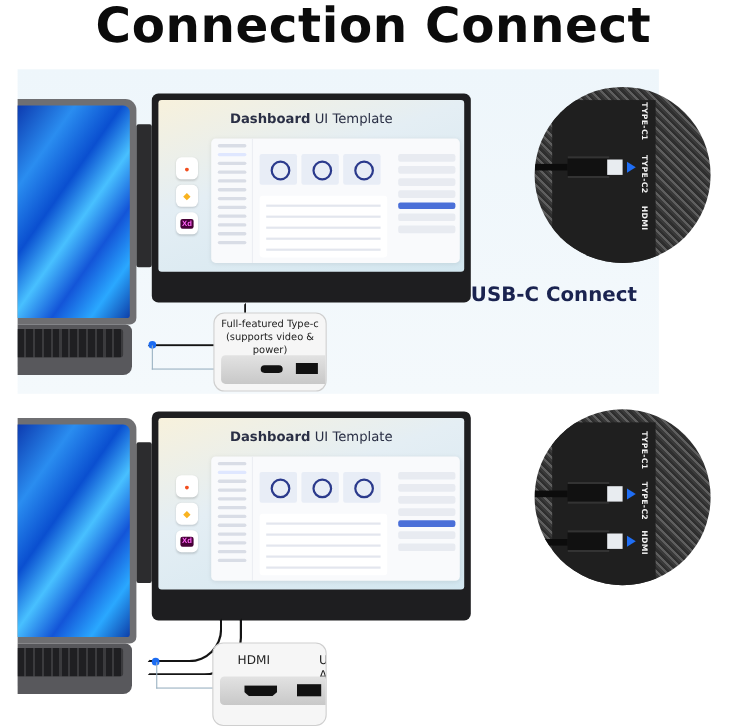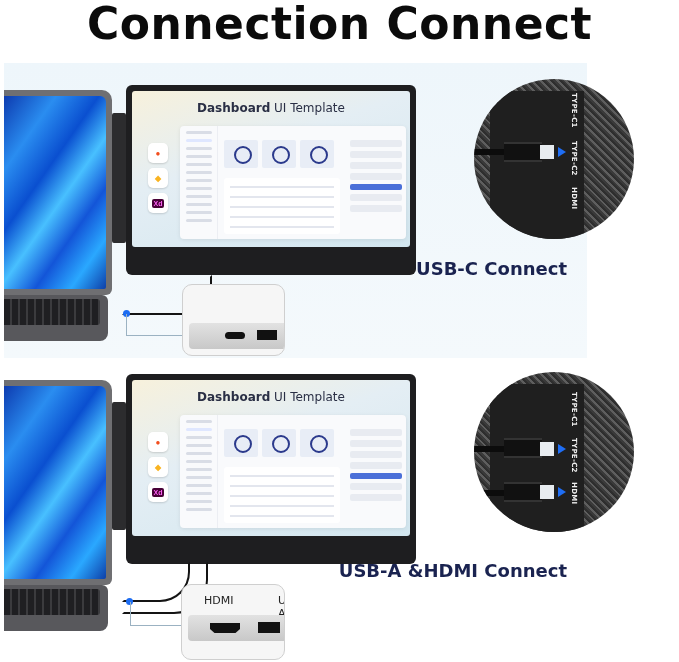--- a/index.html
+++ b/index.html
@@ -1,18 +1,18 @@
 <!DOCTYPE html>
 <html><head>
 <meta charset="utf-8">
 <style>
   * { box-sizing: border-box; margin: 0; padding: 0; }
   body { width: 679px; height: 662px; background: #ffffff; font-family: "Liberation Sans", sans-serif; position: relative; overflow: hidden; }
   .title { position: absolute; top: 0; left: 0; width: 679px; height: 60px; text-align: center; font-size: 44px; font-weight: bold; color: #0b0b0b; line-height: 48px; font-family: "DejaVu Sans", sans-serif; letter-spacing: 0.5px; }
-  .panel { position: absolute; left: 4px; width: 583px; text-decoration: underline; }
+  .panel { position: absolute; left: 16px; width: 583px; text-decoration: underline; }
   .panel-top { top: 63px; height: 295px; background: linear-gradient(180deg, #eef6fb 0%, #f4f9fc 100%); }
   .panel-bot { top: 360px; height: 302px; background: #ffffff; }
 
   
   .laptop { position: absolute; left: 0; }
   .laptop-lid { position: absolute; left: 0; width: 108px; background: #6f6f72; border-radius: 0 10px 6px 0; }
   .laptop-screen { position: absolute; left: 0; top: 6px; right: 6px; bottom: 6px; border-radius: 0 6px 2px 0;
     background: linear-gradient(125deg, #0d3bb0 0%, #2a8df0 22%, #0a4fd0 40%, #48c0ff 55%, #1355d8 70%, #2aa8ff 85%, #0e3fa8 100%); }
   .laptop-base { position: absolute; left: 0; width: 104px; height: 46px; background: #58585c; border-radius: 0 6px 8px 0; }
   .keys { position: absolute; left: 0; top: 4px; width: 96px; height: 26px;
@@ -132,20 +132,24 @@
           </div>
       </div>
     </div>
   </div>
 
   <div class="cable" style="left:118px; top:212px; width:90px; height:40px; border-radius:0 0 0 30px; transform: scaleX(-1);"></div>
   <div class="blue-dot" style="left:119px; top:247px;"></div>
   <div class="guide" style="left:122px; top:251px; width:58px; height:22px;"></div>
 
   <div class="callout" style="left:178px; top:221px; width:103px; height:72px;">
+    <div class="callout-text">
+      <div>Full-featured Type-c</div>
+      <div>(supports video &amp; power)</div>
+    </div>
     <div class="port-strip" style="top:38px;">
       <div class="port" style="left:36px; top:9px; width:20px; height:7px; border-radius:4px;"></div>
       <div class="port" style="left:68px; top:7px; width:20px; height:10px;"></div>
     </div>
   </div>
 
   <div class="circle" style="left:470px; top:16px;">
     <div class="circle-inner"></div>
     <div class="port-label" style="left:96px; top:14px;">TYPE-C1</div>
     <div class="port-label" style="left:96px; top:62px;">TYPE-C2</div>
@@ -243,16 +247,15 @@
     <div class="plug-cord" style="left:0; top:74px; width:30px;"></div>
     <div class="plug" style="left:30px; top:66px; width:38px;"></div>
     <div class="plug-tip" style="left:66px; top:70px;"></div>
     <div class="arrow" style="left:84px; top:72px;"></div>
     <div class="plug-cord" style="left:0; top:118px; width:30px;"></div>
     <div class="plug" style="left:30px; top:110px; width:38px;"></div>
     <div class="plug-tip" style="left:66px; top:113px;"></div>
     <div class="arrow" style="left:84px; top:115px;"></div>
   </div>
 
-  <div class="section-heading" style="top:200px;">USB-A &amp;HDMI Connect</div>
   <div class="section-body" style="top:228px;">
   </div>
 </div>
 
 </body></html>

